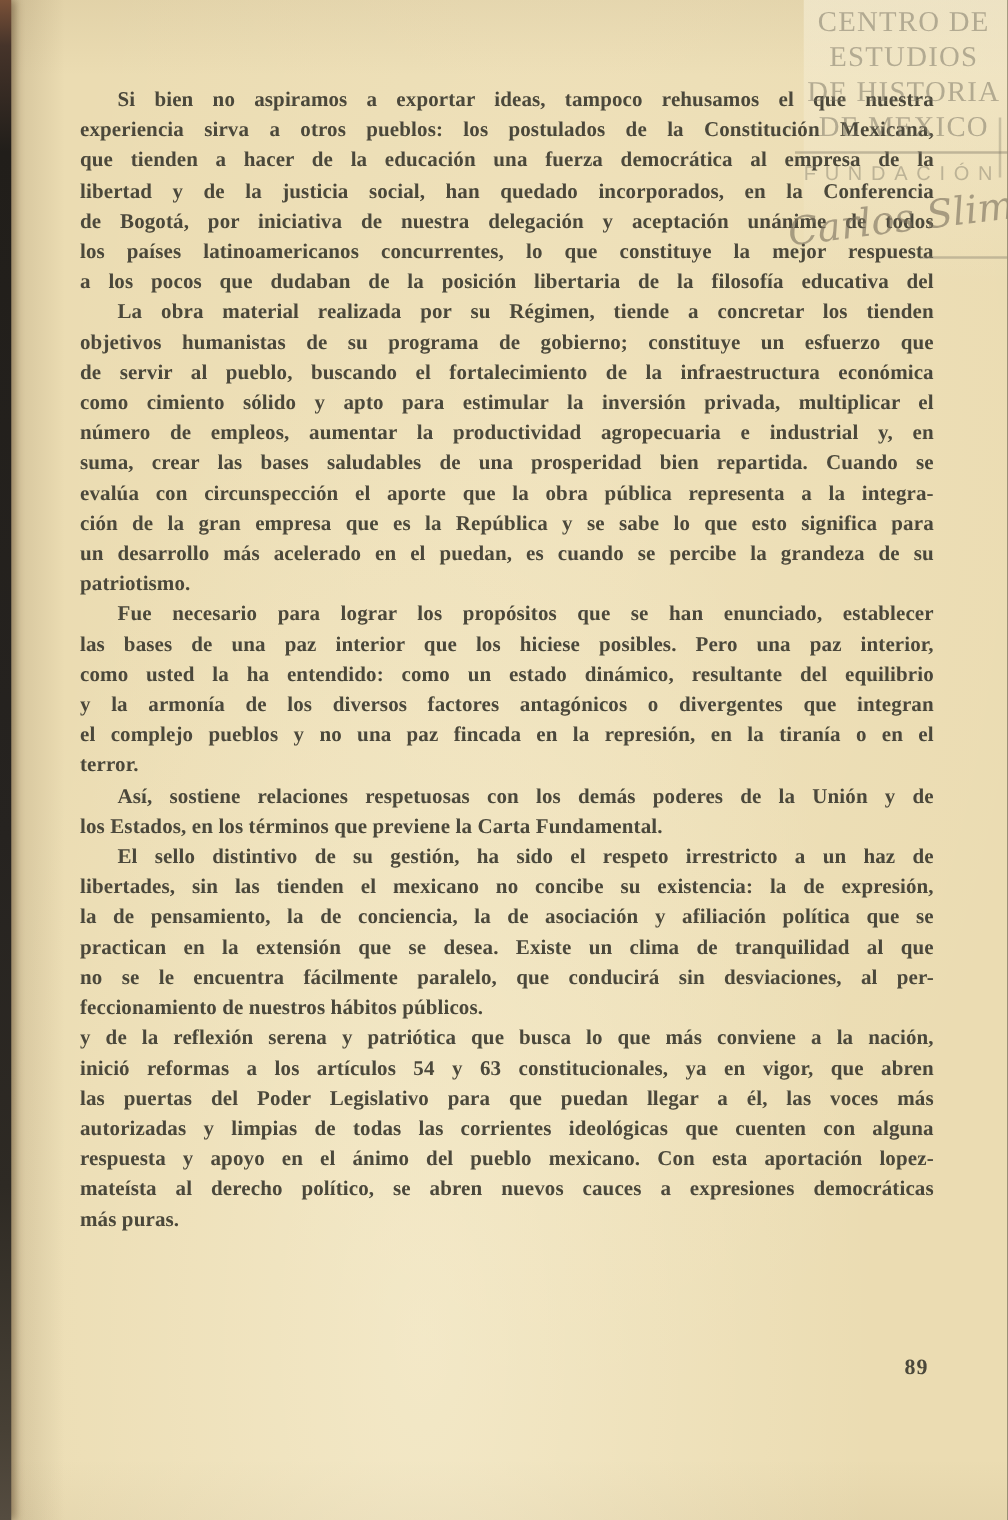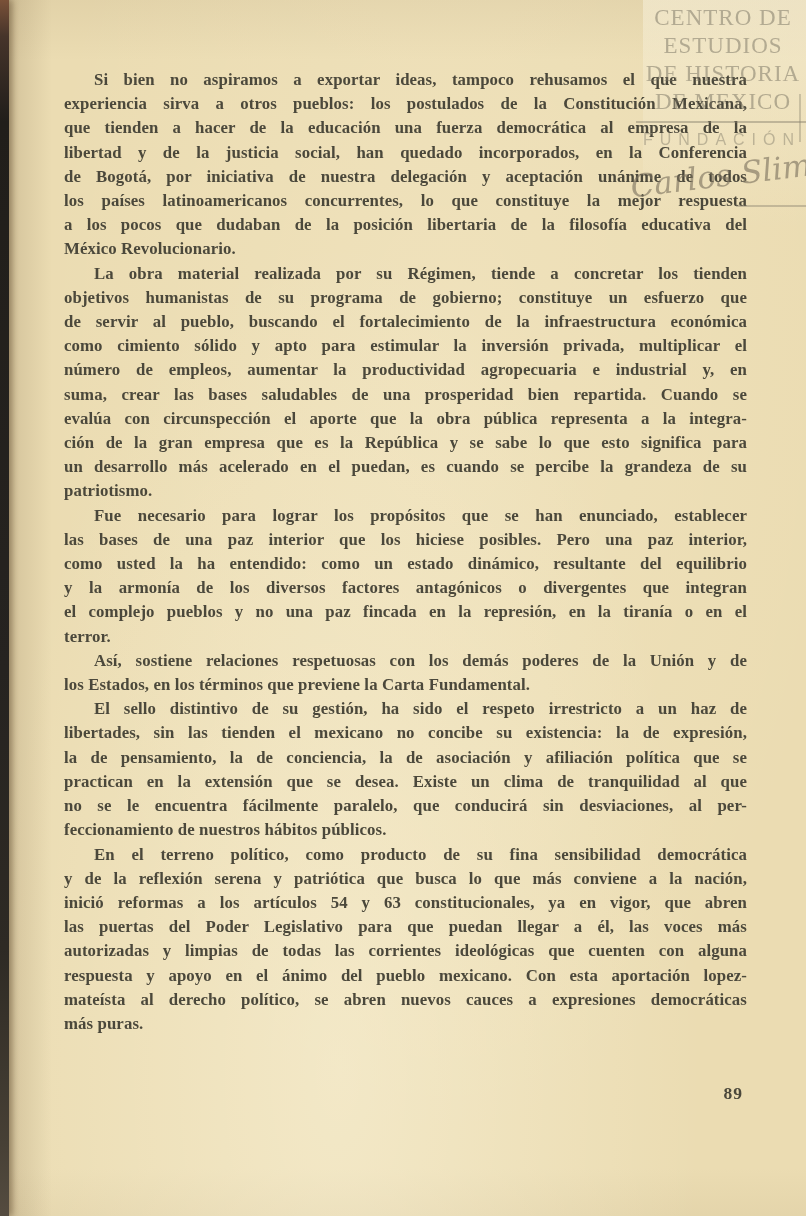--- a/index.html
+++ b/index.html
@@ -81,21 +81,20 @@
 
   <div class="text-block">
       <div class="para">
         <div class="line first">Si bien no aspiramos a exportar ideas, tampoco rehusamos el que nuestra</div>
         <div class="line">experiencia sirva a otros pueblos: los postulados de la Constitución Mexicana,</div>
         <div class="line">que tienden a hacer de la educación una fuerza democrática al empresa de la</div>
         <div class="line">libertad y de la justicia social, han quedado incorporados, en la Conferencia</div>
         <div class="line">de Bogotá, por iniciativa de nuestra delegación y aceptación unánime de todos</div>
         <div class="line">los países latinoamericanos concurrentes, lo que constituye la mejor respuesta</div>
         <div class="line">a los pocos que dudaban de la posición libertaria de la filosofía educativa del</div>
-        <div class="line last">México Revolucionario.</div>
       </div>
       <div class="para">
         <div class="line first">La obra material realizada por su Régimen, tiende a concretar los tienden</div>
         <div class="line">objetivos humanistas de su programa de gobierno; constituye un esfuerzo que</div>
         <div class="line">de servir al pueblo, buscando el fortalecimiento de la infraestructura económica</div>
         <div class="line">como cimiento sólido y apto para estimular la inversión privada, multiplicar el</div>
         <div class="line">número de empleos, aumentar la productividad agropecuaria e industrial y, en</div>
         <div class="line">suma, crear las bases saludables de una prosperidad bien repartida. Cuando se</div>
         <div class="line">evalúa con circunspección el aporte que la obra pública representa a la integra-</div>
         <div class="line">ción de la gran empresa que es la República y se sabe lo que esto significa para</div>
@@ -116,21 +115,20 @@
       </div>
       <div class="para">
         <div class="line first">El sello distintivo de su gestión, ha sido el respeto irrestricto a un haz de</div>
         <div class="line">libertades, sin las tienden el mexicano no concibe su existencia: la de expresión,</div>
         <div class="line">la de pensamiento, la de conciencia, la de asociación y afiliación política que se</div>
         <div class="line">practican en la extensión que se desea. Existe un clima de tranquilidad al que</div>
         <div class="line">no se le encuentra fácilmente paralelo, que conducirá sin desviaciones, al per-</div>
         <div class="line last">feccionamiento de nuestros hábitos públicos.</div>
       </div>
       <div class="para">
-        <div class="line first">En el terreno político, como producto de su fina sensibilidad democrática</div>
         <div class="line">y de la reflexión serena y patriótica que busca lo que más conviene a la nación,</div>
         <div class="line">inició reformas a los artículos 54 y 63 constitucionales, ya en vigor, que abren</div>
         <div class="line">las puertas del Poder Legislativo para que puedan llegar a él, las voces más</div>
         <div class="line">autorizadas y limpias de todas las corrientes ideológicas que cuenten con alguna</div>
         <div class="line">respuesta y apoyo en el ánimo del pueblo mexicano. Con esta aportación lopez-</div>
         <div class="line">mateísta al derecho político, se abren nuevos cauces a expresiones democráticas</div>
         <div class="line last">más puras.</div>
       </div>
     </div>
 

